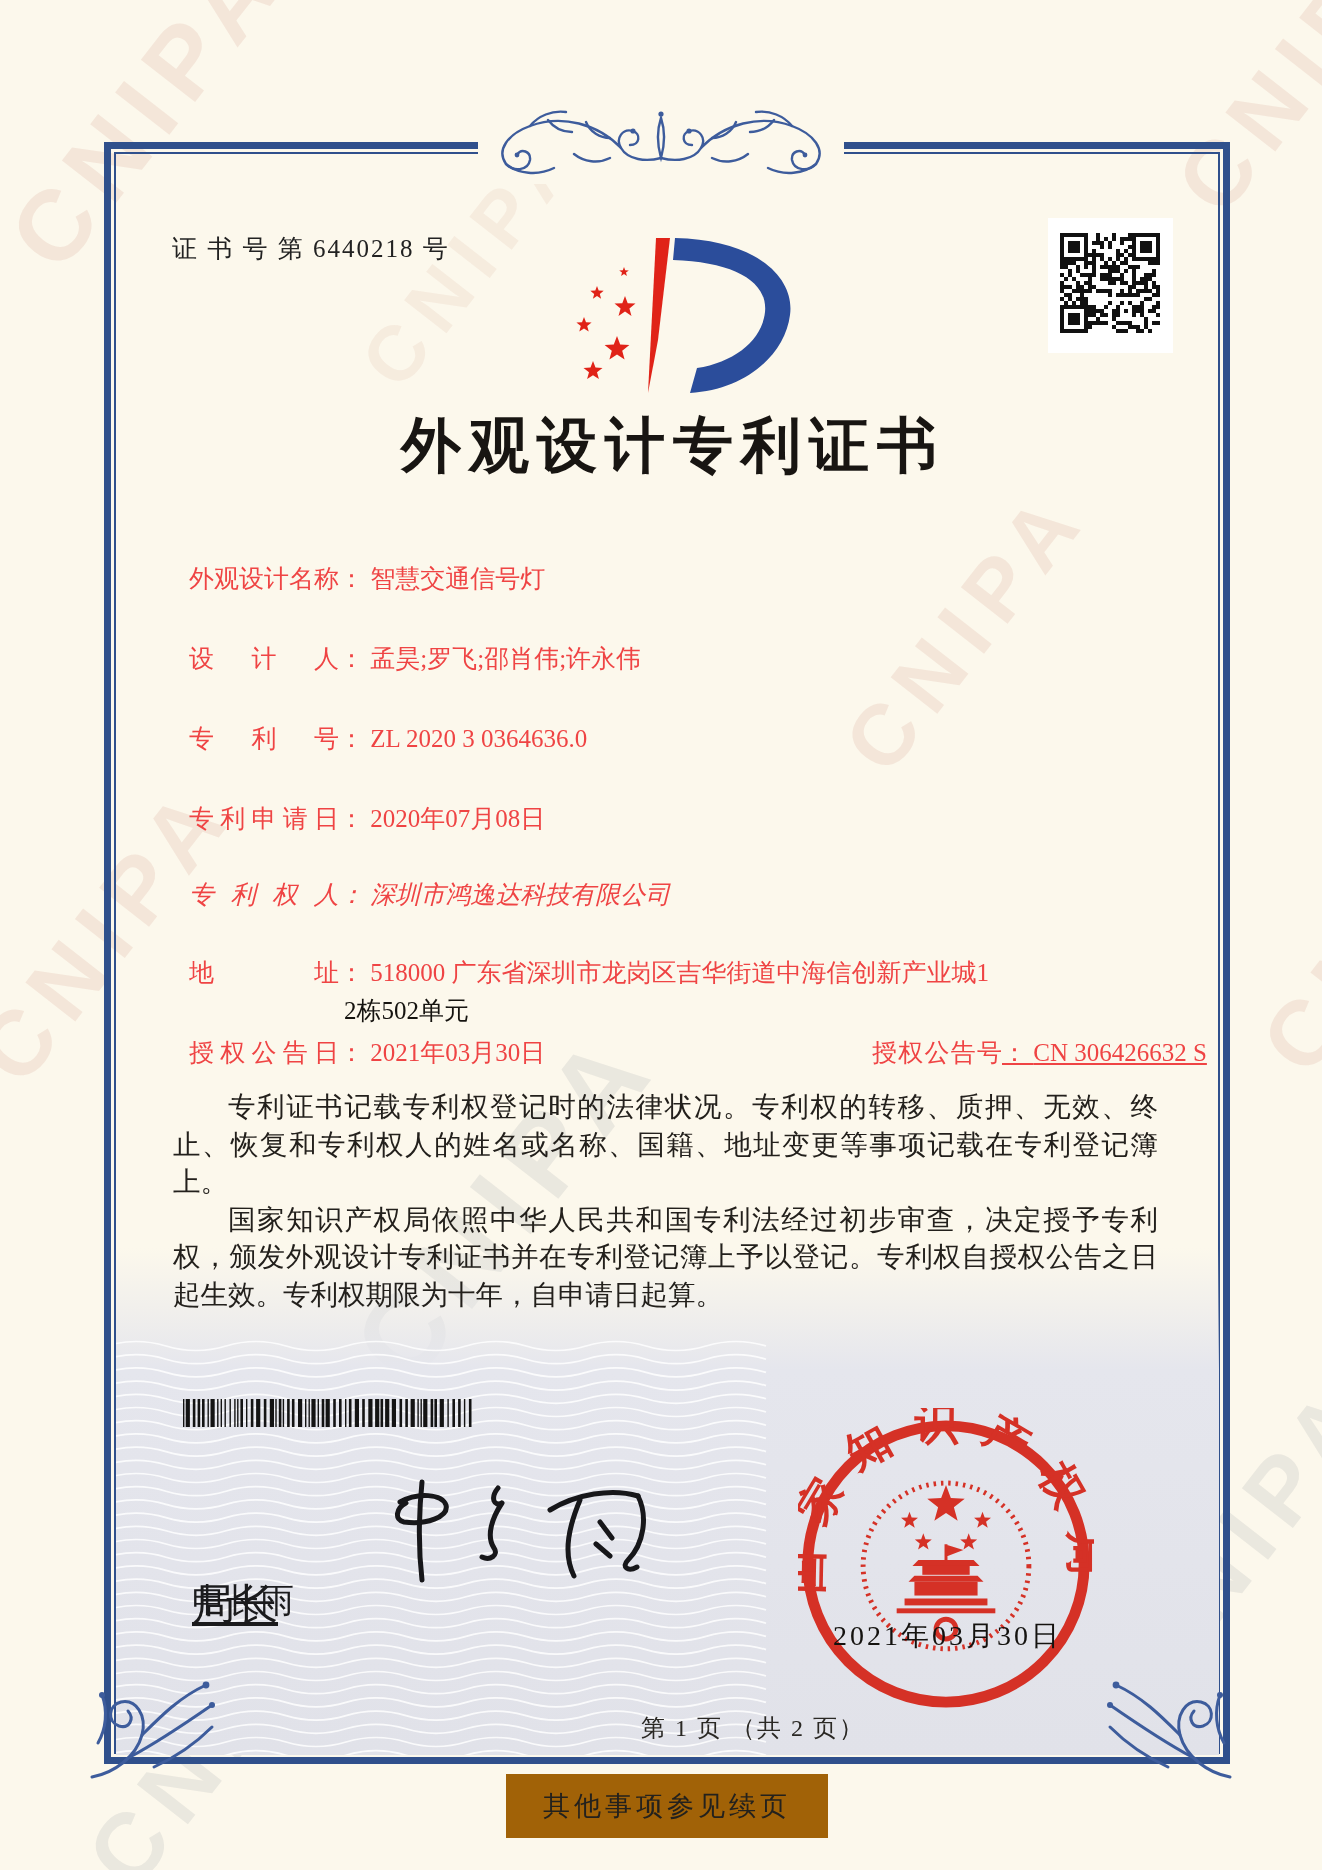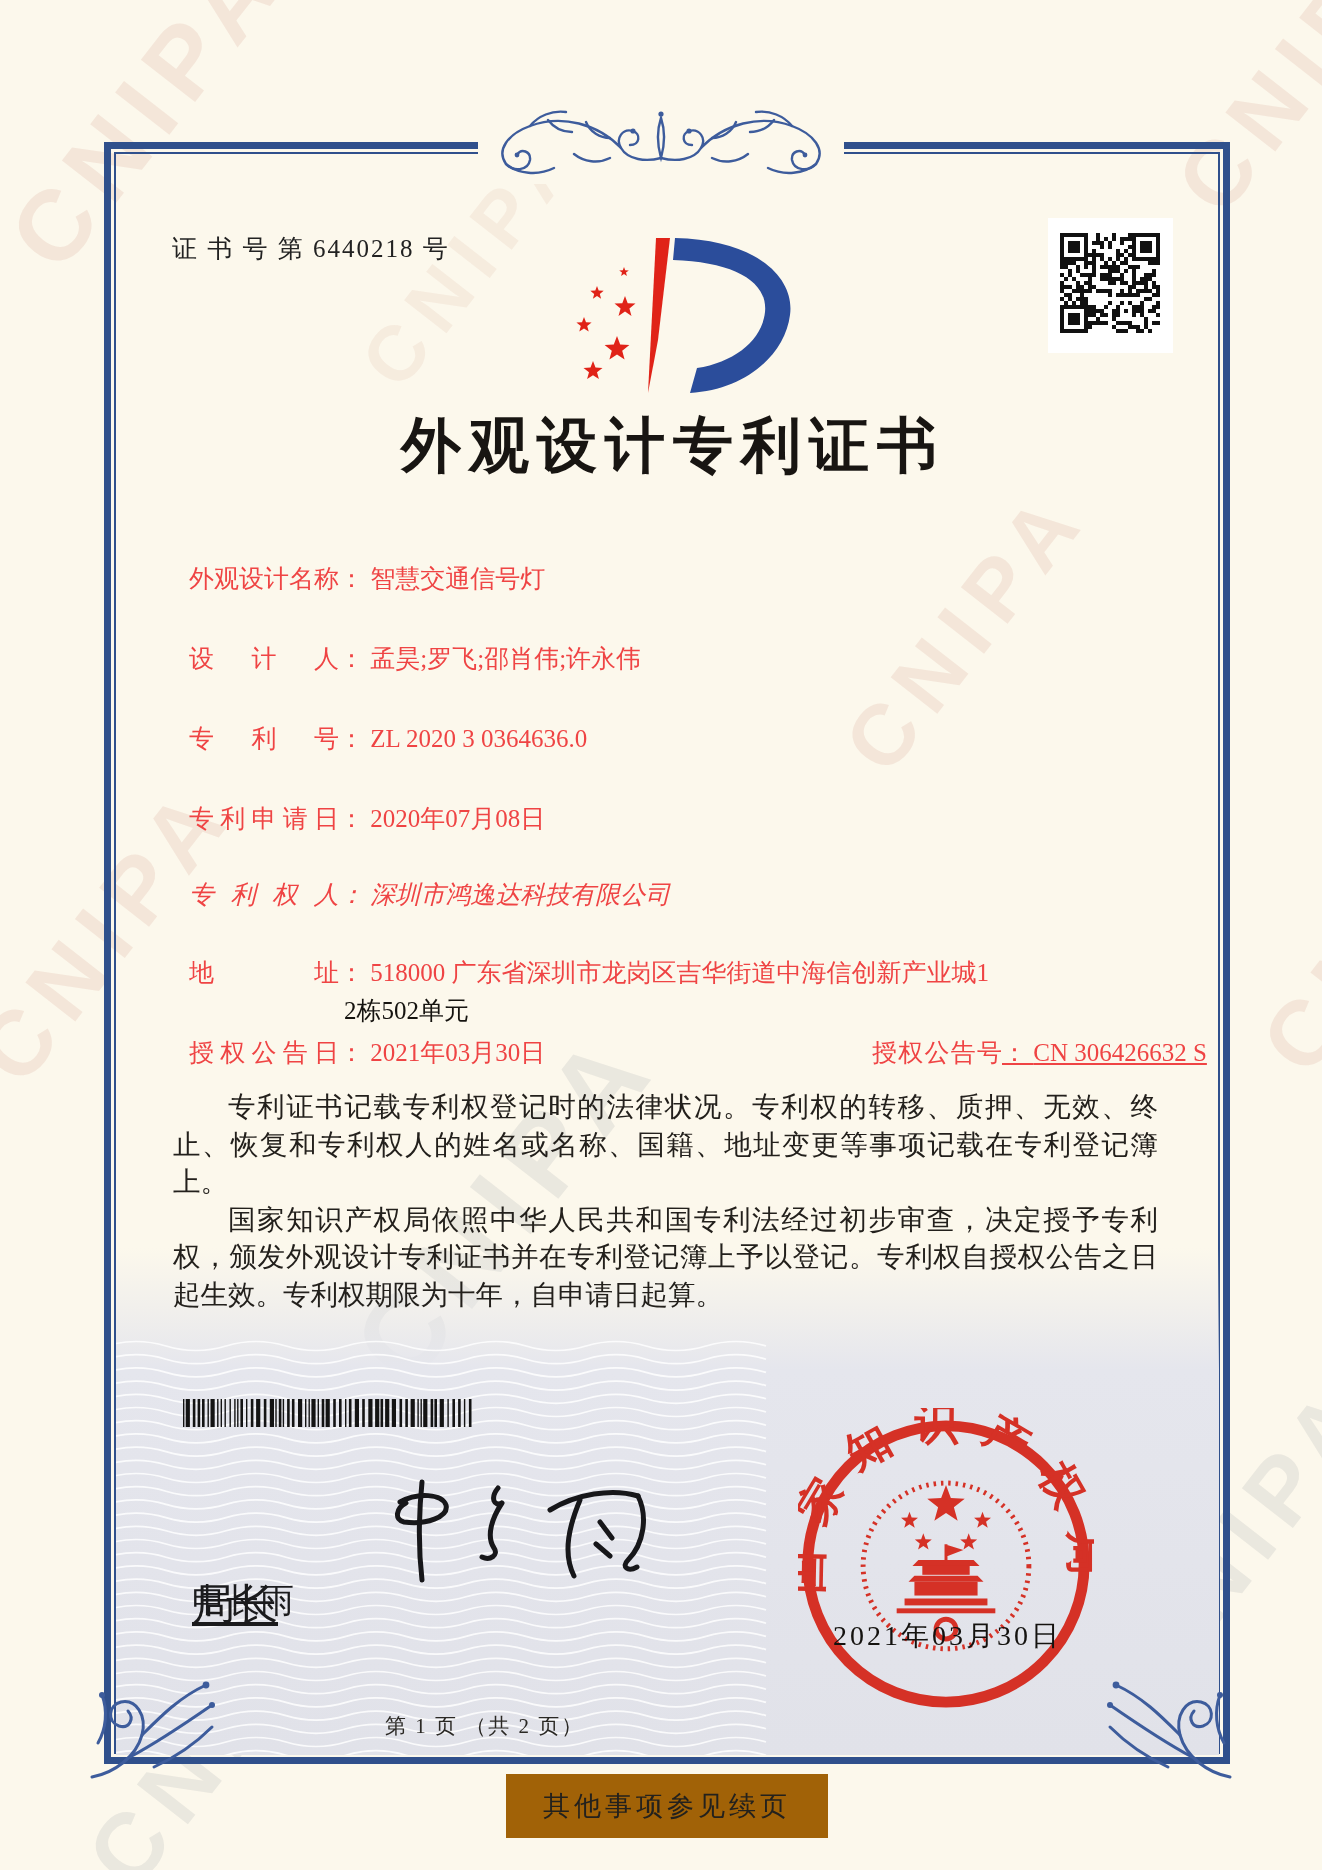--- a/index.html
+++ b/index.html
@@ -44,21 +44,21 @@
   .barcode{position:absolute;left:183px;top:1399px;z-index:3;}
   .signer-title{position:absolute;left:192px;top:1576px;z-index:3;
     font-family:"Liberation Sans","DejaVu Sans",sans-serif;font-size:43px;font-weight:500;color:#1b1b1d;text-decoration:underline;}
   .signer-name{position:absolute;left:192px;top:1578px;z-index:3;
     font-family:"Liberation Sans","DejaVu Sans",sans-serif;font-size:34px;font-weight:500;color:#1b1b1d;}
   .signature{position:absolute;left:380px;top:1468px;z-index:3;}
   .seal{position:absolute;left:798px;top:1408px;z-index:4;opacity:.95;}
   .seal-date{position:absolute;left:833px;top:1617px;z-index:5;font-size:28px;
     letter-spacing:3px;color:#14120f;}
   .page-footer{position:absolute;left:385px;top:1712px;width:480px;z-index:3;
-    text-align:left;font-size:21px;letter-spacing:2px;color:#2a2824;}
+    text-align:right;font-size:24px;letter-spacing:2px;color:#2a2824;}
   .cont-box{position:absolute;left:506px;top:1774px;width:322px;height:64px;z-index:3;
     background:#a16207;text-align:center;line-height:64px;font-size:27px;
     letter-spacing:4px;color:#23211d;}
   .orn{position:absolute;pointer-events:none;}
 </style>
 </head>
 <body>
 
 <span class="wm" style="left:-40px;top:50px;font-size:100px;">CNIPA</span>
 <span class="wm" style="left:1130px;top:10px;font-size:92px;">CNIPA</span>

